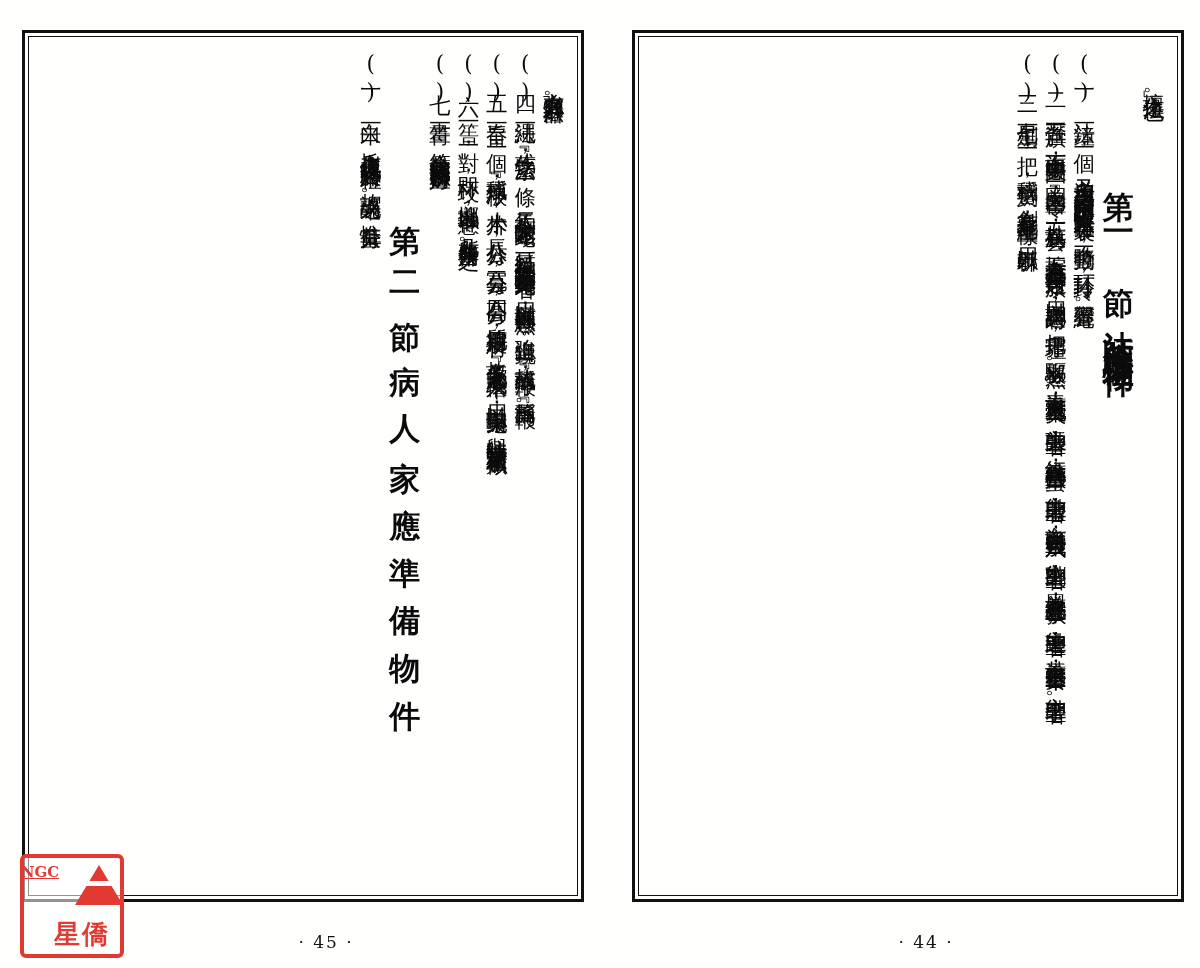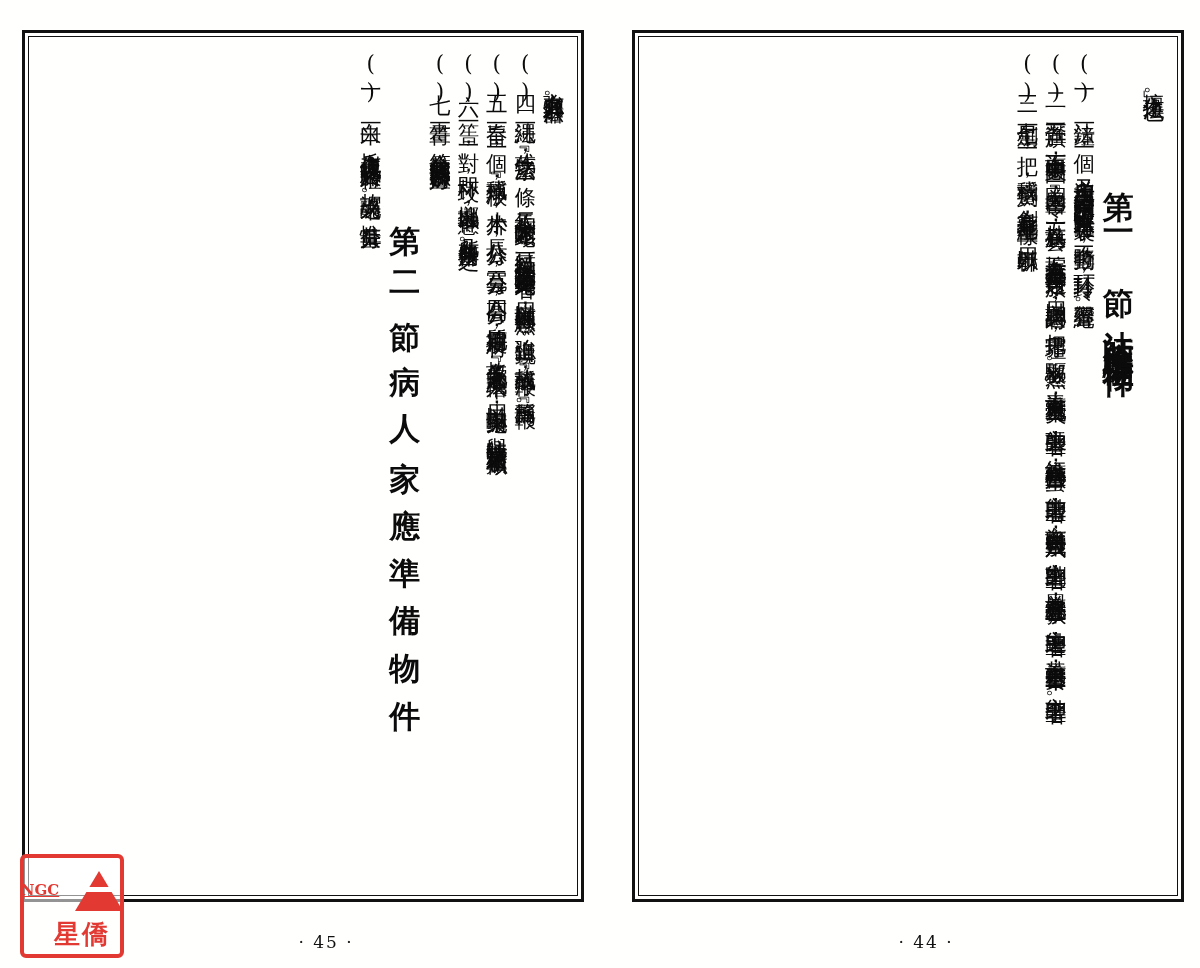--- a/index.html
+++ b/index.html
@@ -155,21 +155,21 @@
     box-sizing: border-box;
     display: flex;
     flex-direction: column;
     align-items: center;
     justify-content: center;
     color: #e23a33;
     background: rgba(255,255,255,0.55);
   }
   .watermark .mk-top {
     display: flex;
-    align-items: center;
+    align-items: flex-start;
     gap: 16px;
     height: 52px;
     text-decoration: underline;
   }
   .watermark .mk-letters {
     font-size: 15px;
     font-weight: bold;
     letter-spacing: 0px;
     line-height: 1;
     padding-bottom: 2px;

